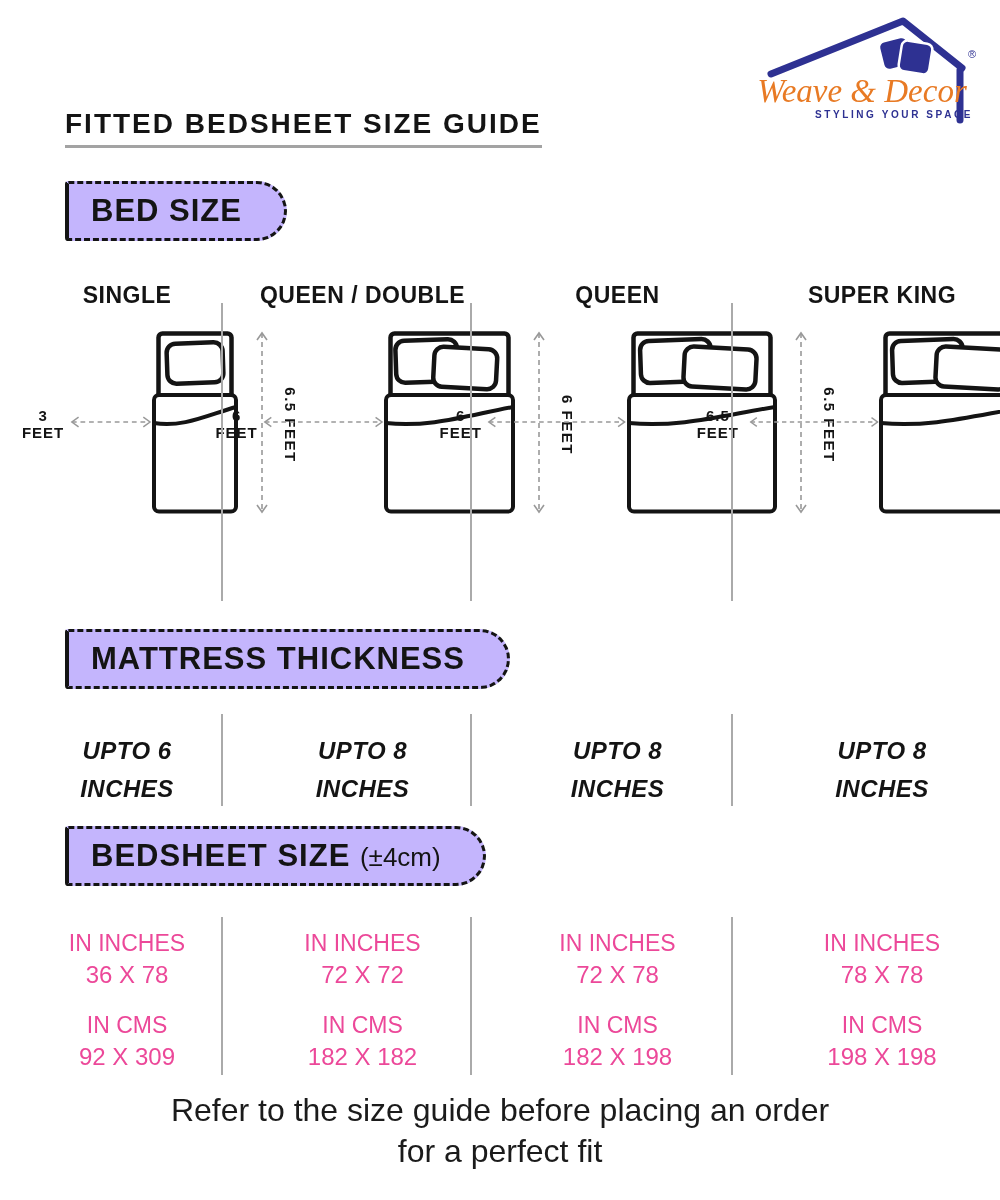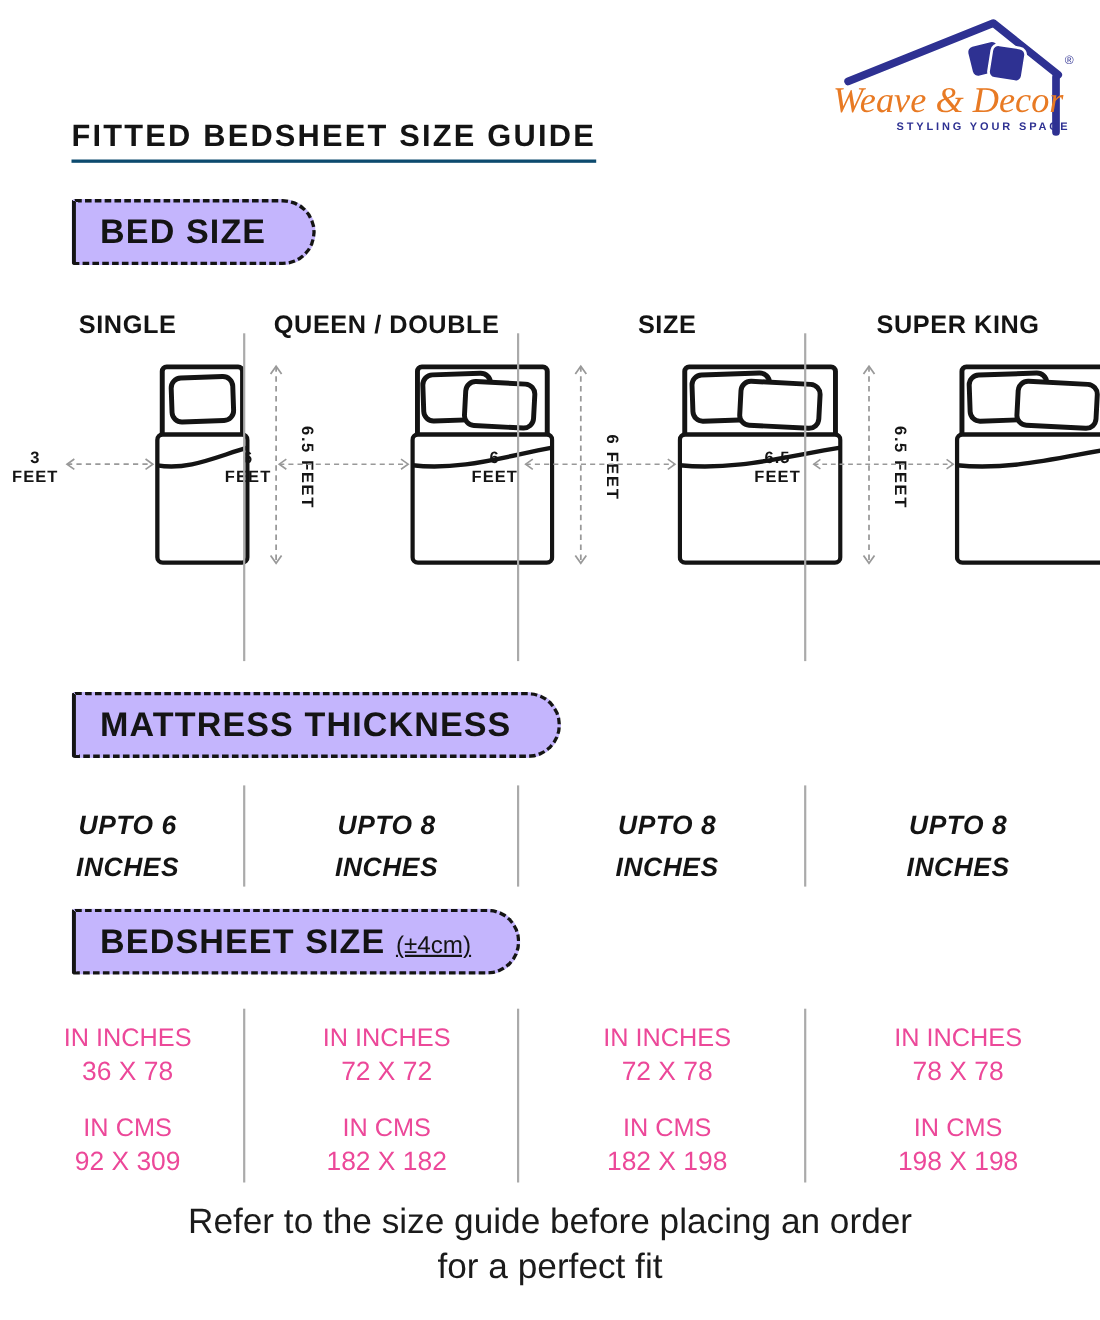--- a/index.html
+++ b/index.html
@@ -10,39 +10,39 @@
   body{background:#fff; font-family:"Liberation Sans", sans-serif; color:var(--ink);}
   .page{position:relative; width:1000px; height:1200px; background:#ffffff; overflow:hidden;}
 
   
   .logo{position:absolute; top:8px; right:16px; width:240px; height:116px;}
 
   
   .title{
     position:absolute; left:65px; top:108px;
     font-size:28px; font-weight:800; letter-spacing:2px;
-    border-bottom:3px solid #0c4a6e; padding-bottom:5px; white-space:nowrap;
+    border-bottom:3px solid #a3a3a3; padding-bottom:5px; white-space:nowrap;
   }
 
   
   .capsule{
     position:absolute; left:65px; display:inline-block;
     border:3px dashed var(--ink); border-left:4px solid var(--ink);
     border-radius:4px 36px 36px 4px;
     padding:9px 42px 9px 22px; background:#c4b5fd;
     font-size:31px; font-weight:800; letter-spacing:1px; white-space:nowrap;
   }
-  .capsule .cap-light{font-weight:400; font-size:22px; letter-spacing:0;text-decoration:underline;}
+  .capsule .cap-light{font-weight:400; font-size:26px; letter-spacing:0;}
   .cap-bed{top:181px;}
   .cap-mattress{top:629px;}
   .cap-sheet{top:826px;}
 
   
   .grid{
-    position:absolute; left:5px; width:892px;
+    position:absolute; left:16px; width:892px;
     display:grid; grid-template-columns:222px 249px 261px 268px;
   }
   .grid-beds{top:282px;}
   .grid-mattress{top:722px;font-style:italic;}
   .grid-table{top:922px;}
   .cell{display:flex; flex-direction:column; align-items:center; text-align:center;}
 
   .col-header{font-size:23px; font-weight:700; letter-spacing:0.5px; margin-bottom:22px;}
 
   .bedfig{position:relative; display:flex; flex-direction:row; align-items:center;}
@@ -154,21 +154,21 @@
               <line x1="7" y1="2" x2="7" y2="181" stroke="#999999" stroke-width="1.6" stroke-dasharray="5 4"></line>
               <path d="M 2 9 L 7 2 L 12 9" fill="none" stroke="#999999" stroke-width="1.6"></path>
               <path d="M 2 174 L 7 181 L 12 174" fill="none" stroke="#999999" stroke-width="1.6"></path>
             </svg>
           <span class="vlabel">6 FEET</span>
         </div>
       </div>
     </div>
 
     <div class="cell">
-      <div class="col-header">SIZE</div>
+      <div class="col-header">QUEEN</div>
       <div class="bedfig">
         <div class="wlabel">6 FEET</div>
         <svg class="harrow" width="150" height="16" viewBox="0 0 150 16">
             <line x1="2" y1="8" x2="148" y2="8" stroke="#999999" stroke-width="1.6" stroke-dasharray="5 4"></line>
             <path d="M 9 3 L 2 8 L 9 13" fill="none" stroke="#999999" stroke-width="1.6"></path>
             <path d="M 141 3 L 148 8 L 141 13" fill="none" stroke="#999999" stroke-width="1.6"></path>
           </svg>
         <div class="bedwrap">
           <svg class="bed" width="150" height="183" viewBox="0 0 150 183">
               <rect x="6.5" y="2.5" width="137" height="110" rx="4" fill="#fff" stroke="#141414" stroke-width="4.5"></rect>

